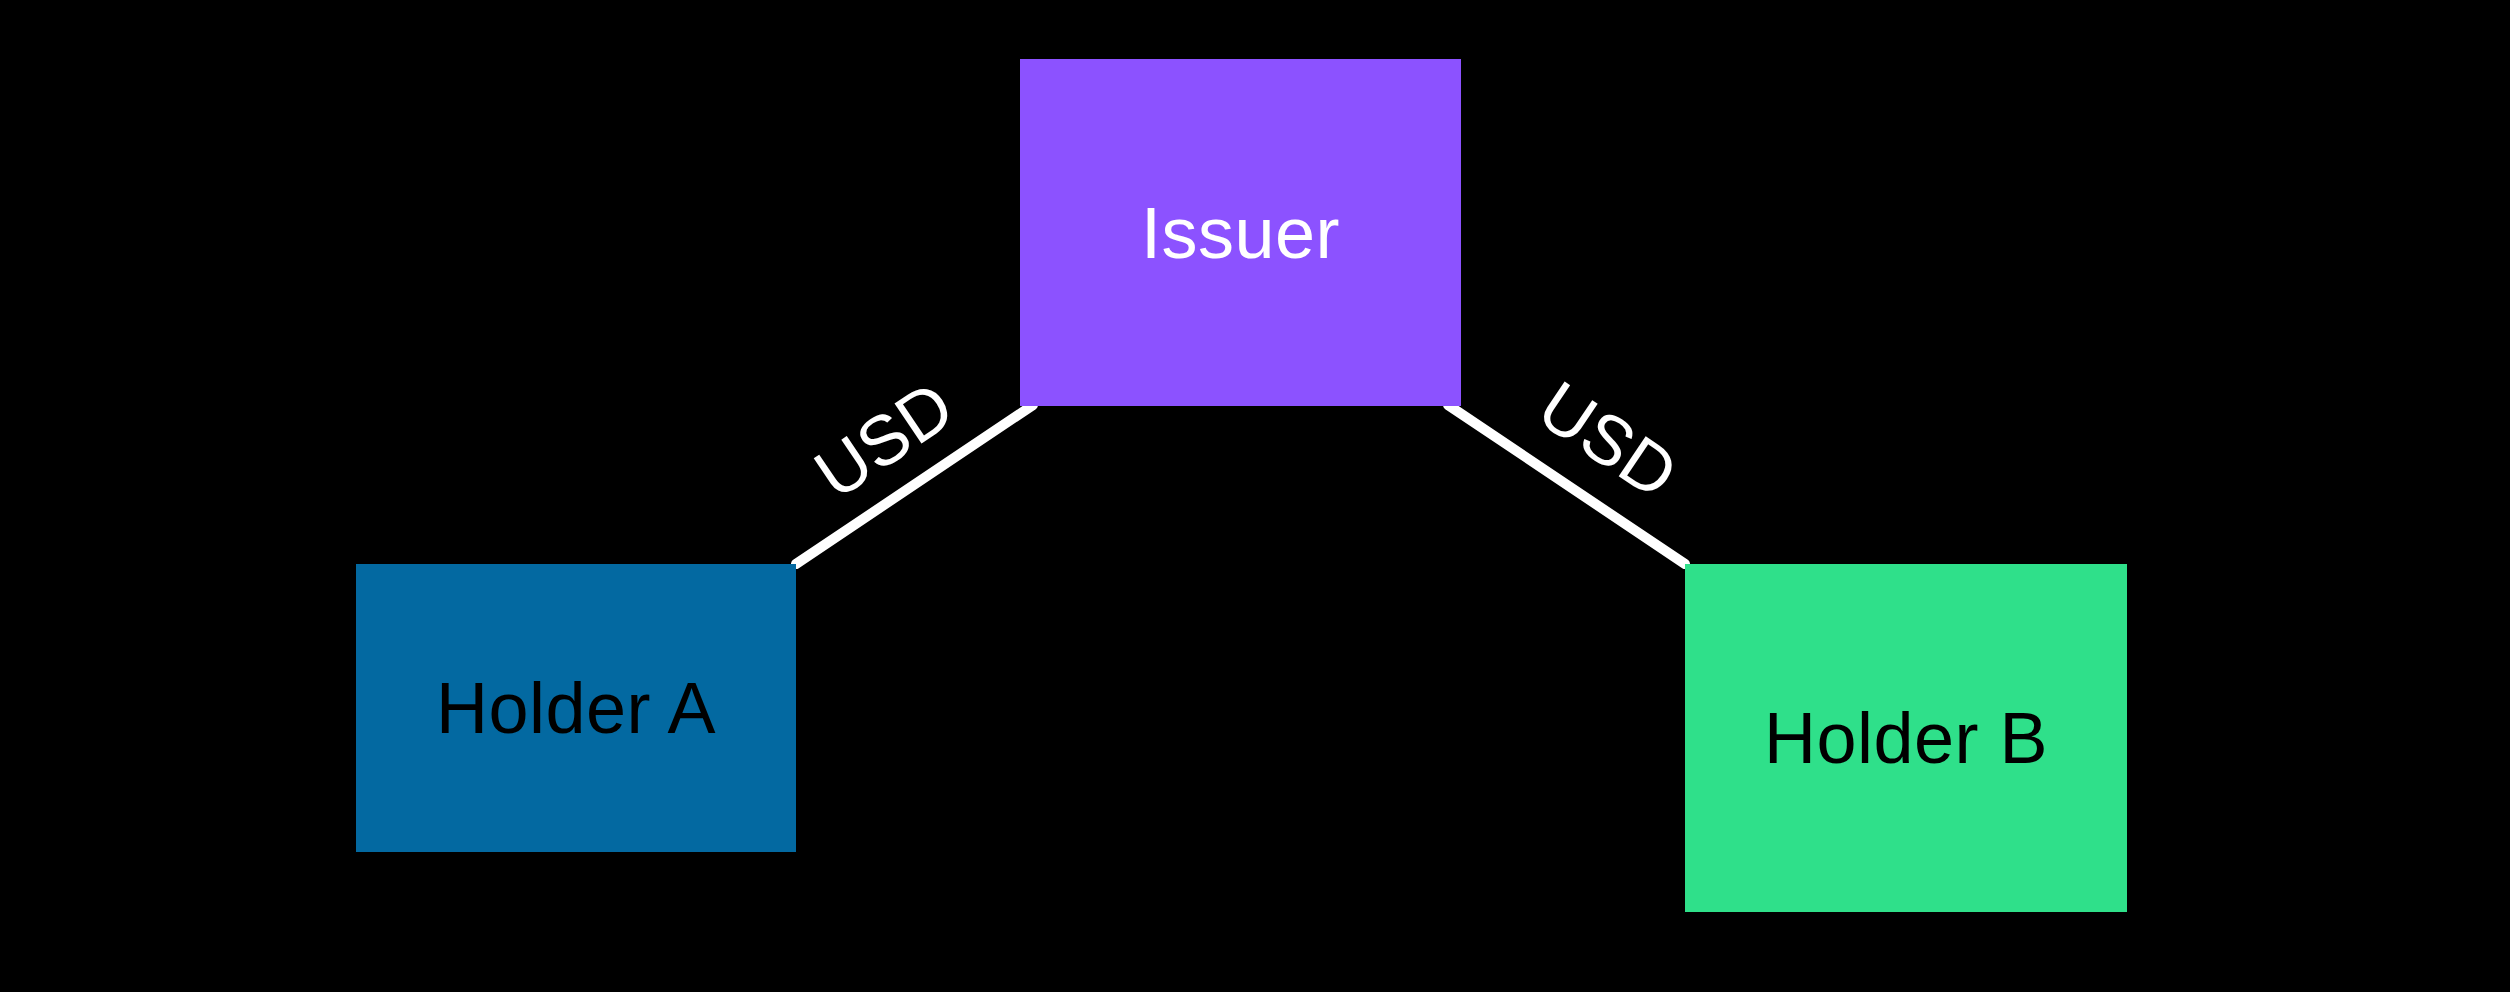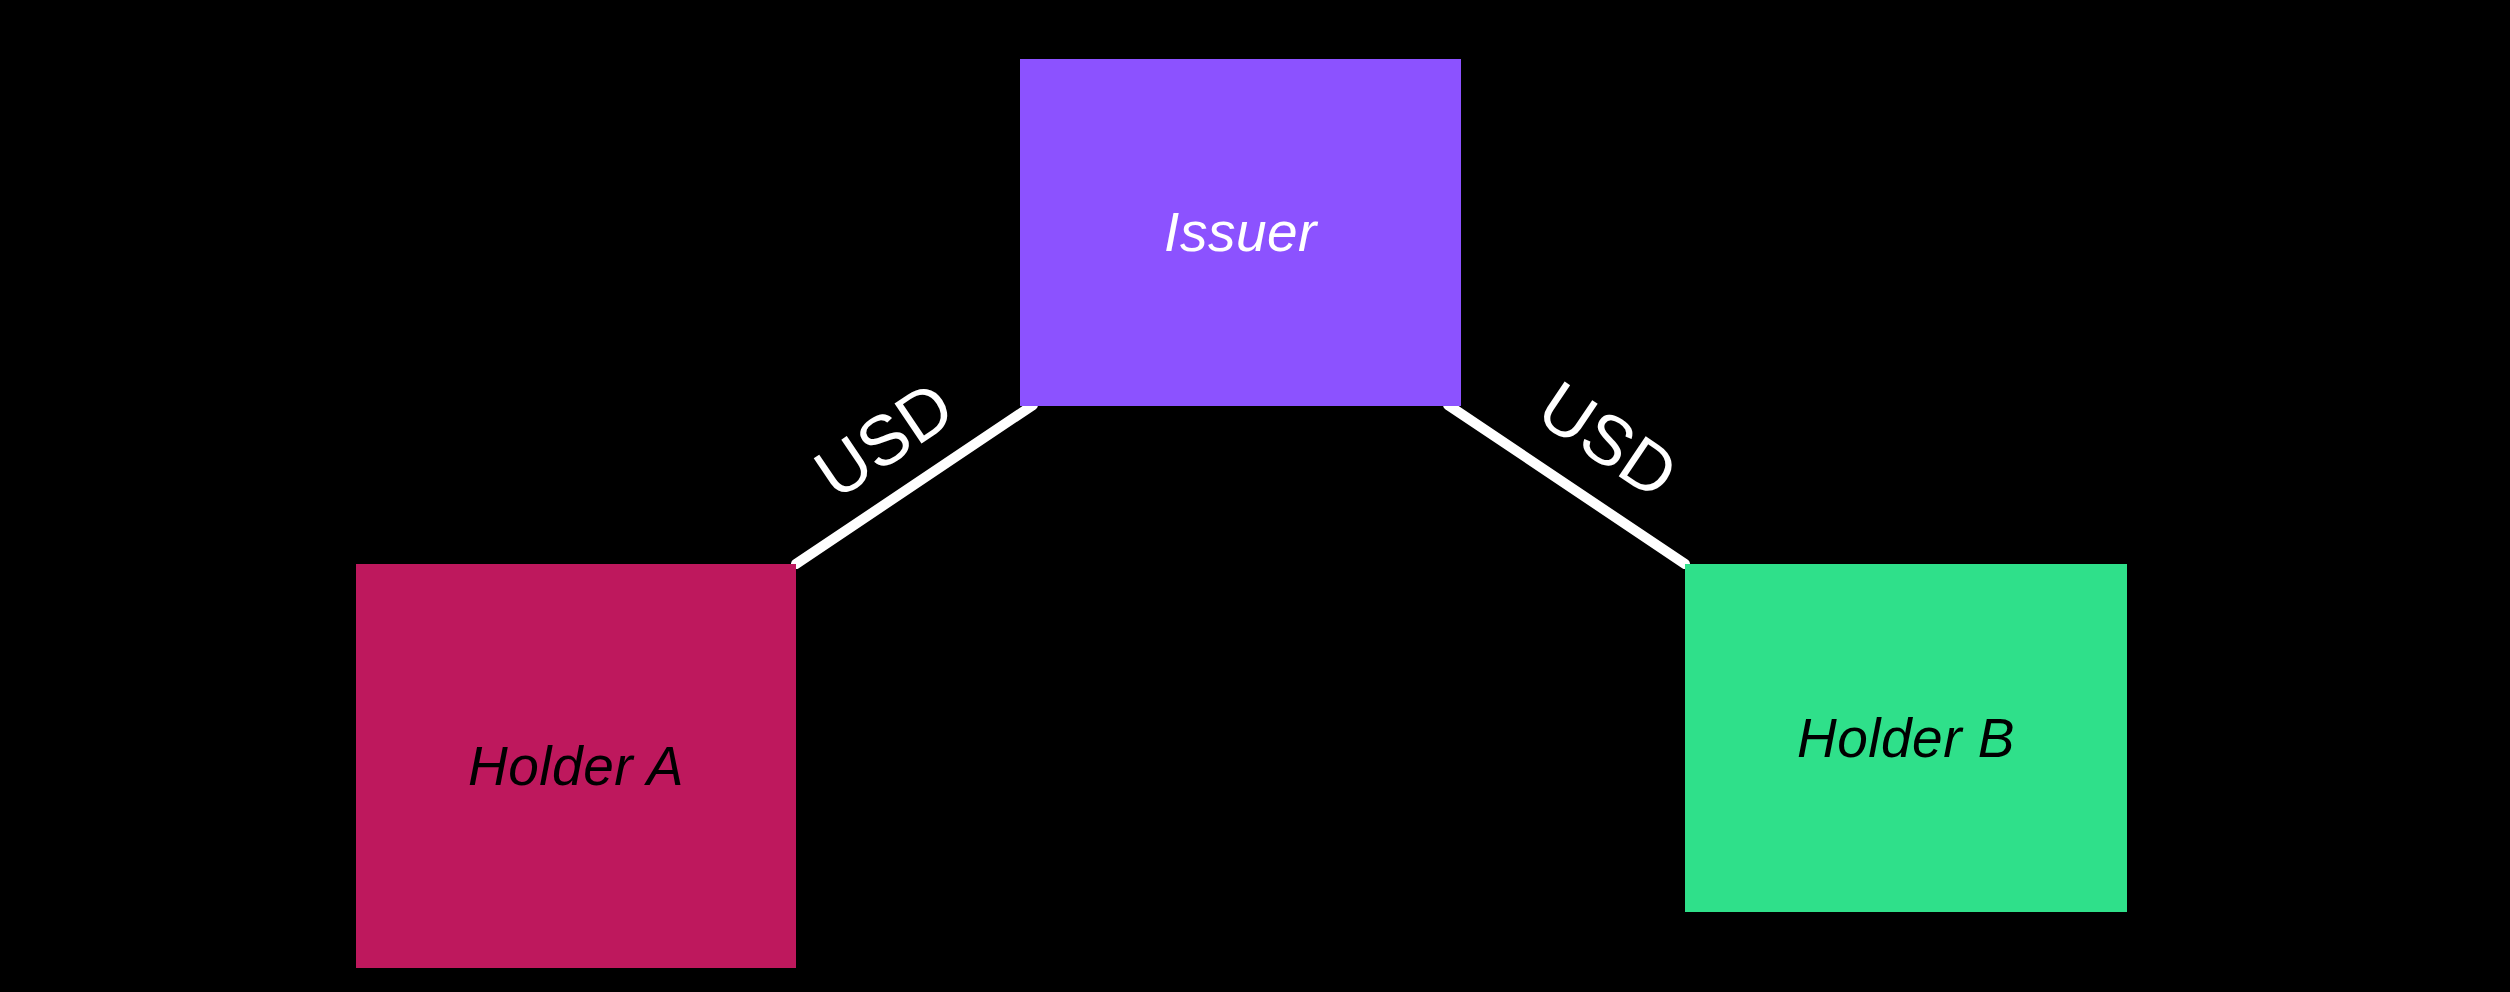--- a/index.html
+++ b/index.html
@@ -22,39 +22,38 @@
       width: 2510px;
       height: 992px;
     }
     .node {
       position: absolute;
       display: flex;
       align-items: center;
       justify-content: center;
     }
     .node-label {
-      font-size: 55px;
+      font-size: 72px;
       letter-spacing: 0.5px;
       line-height: 1;
-      font-style: italic;
     }
     .node-issuer {
       left: 1020px;
       top: 59px;
       width: 441px;
       height: 347px;
       background: #8C52FF;
       color: #FFFFFF;
     }
     .node-holder-a {
       left: 356px;
       top: 564px;
       width: 440px;
-      height: 404px;
-      background: #be185d;
+      height: 288px;
+      background: #0369a1;
       color: #000000;
     }
     .node-holder-b {
       left: 1685px;
       top: 564px;
       width: 442px;
       height: 348px;
       background: #2FE08A;
       color: #000000;
       justify-content: center;

